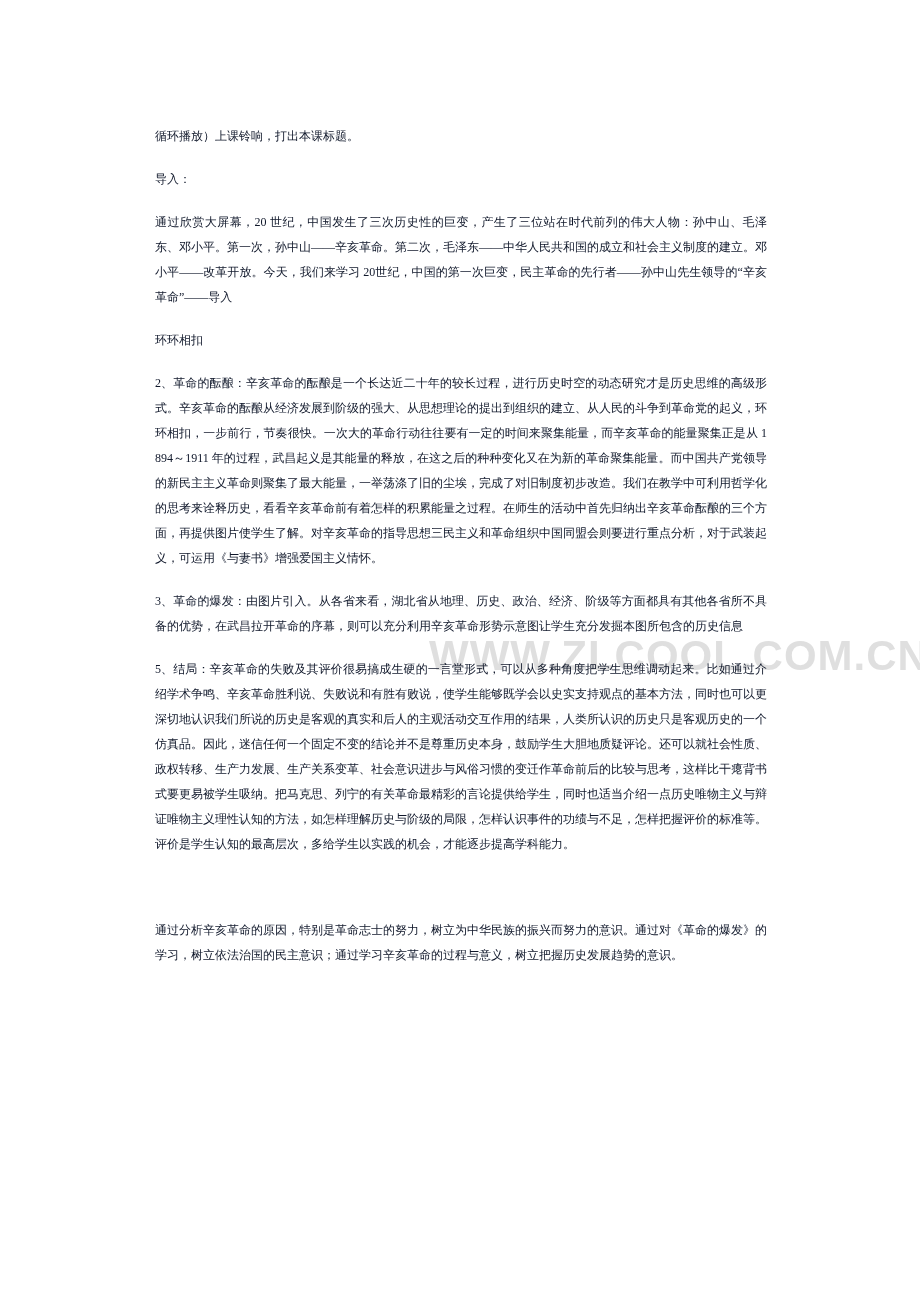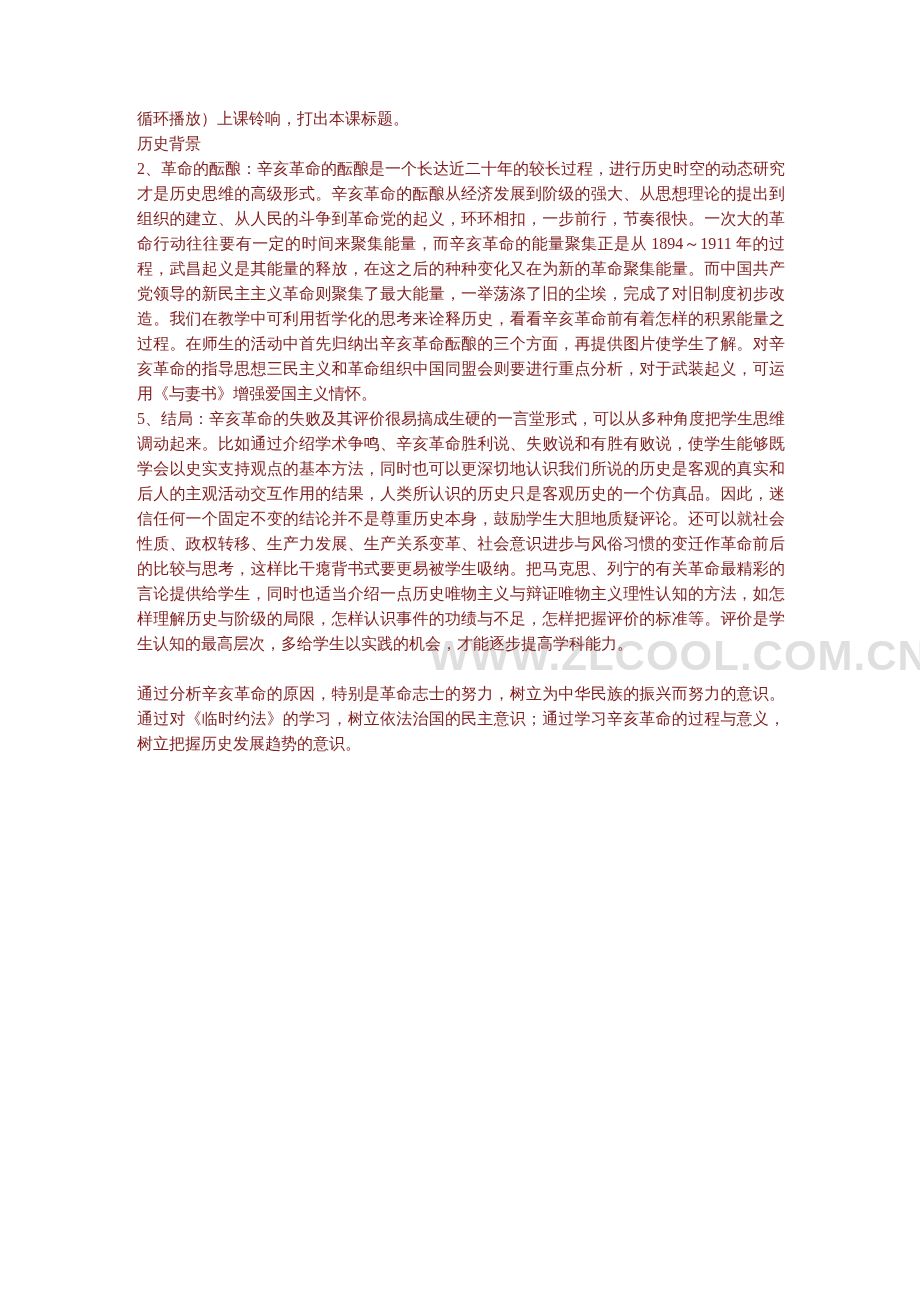--- a/index.html
+++ b/index.html
@@ -16,28 +16,28 @@
     font-family: "Liberation Serif", "DejaVu Serif", serif;
     color: #000000;
   }
   .doc-body {
     position: absolute;
     top: 106px;
     left: 137px;
     width: 648px;
   }
   .para {
-    margin: 0;
+    margin: 18px;
     padding: 0;
-    font-size: 16px;
+    font-size: 12px;
     line-height: 25px;
     text-align: justify;
     text-justify: inter-ideograph;
     word-break: break-all;
-    color: #7f1d1d;
+    color: #0f172a;
   }
   .para.blank {
     min-height: 25px;
   }
   .watermark {
     position: absolute;
     top: 632px;
     left: 388px;
     font-family: "Liberation Sans", sans-serif;
     font-size: 42px;
@@ -50,19 +50,22 @@
     margin-left: 41px;
   }
 </style>
 </head>
 <body>
 
 <div class="page">
   <div class="watermark">WWW.ZLCOOL.COM.CN</div>
   <div class="doc-body">
       <p class="para">循环播放）上课铃响，打出本课标题。</p>
-      <p class="para">历史背景</p>
+      <p class="para">导入：</p>
+      <p class="para">通过欣赏大屏幕，20 世纪，中国发生了三次历史性的巨变，产生了三位站在时代前列的伟大人物：孙中山、毛泽东、邓小平。第一次，孙中山——辛亥革命。第二次，毛泽东——中华人民共和国的成立和社会主义制度的建立。邓小平——改革开放。今天，我们来学习 20世纪，中国的第一次巨变，民主革命的先行者——孙中山先生领导的“辛亥革命”——导入</p>
+      <p class="para">环环相扣</p>
       <p class="para">2、革命的酝酿：辛亥革命的酝酿是一个长达近二十年的较长过程，进行历史时空的动态研究才是历史思维的高级形式。辛亥革命的酝酿从经济发展到阶级的强大、从思想理论的提出到组织的建立、从人民的斗争到革命党的起义，环环相扣，一步前行，节奏很快。一次大的革命行动往往要有一定的时间来聚集能量，而辛亥革命的能量聚集正是从 1894～1911 年的过程，武昌起义是其能量的释放，在这之后的种种变化又在为新的革命聚集能量。而中国共产党领导的新民主主义革命则聚集了最大能量，一举荡涤了旧的尘埃，完成了对旧制度初步改造。我们在教学中可利用哲学化的思考来诠释历史，看看辛亥革命前有着怎样的积累能量之过程。在师生的活动中首先归纳出辛亥革命酝酿的三个方面，再提供图片使学生了解。对辛亥革命的指导思想三民主义和革命组织中国同盟会则要进行重点分析，对于武装起义，可运用《与妻书》增强爱国主义情怀。</p>
+      <p class="para">3、革命的爆发：由图片引入。从各省来看，湖北省从地理、历史、政治、经济、阶级等方面都具有其他各省所不具备的优势，在武昌拉开革命的序幕，则可以充分利用辛亥革命形势示意图让学生充分发掘本图所包含的历史信息</p>
       <p class="para">5、结局：辛亥革命的失败及其评价很易搞成生硬的一言堂形式，可以从多种角度把学生思维调动起来。比如通过介绍学术争鸣、辛亥革命胜利说、失败说和有胜有败说，使学生能够既学会以史实支持观点的基本方法，同时也可以更深切地认识我们所说的历史是客观的真实和后人的主观活动交互作用的结果，人类所认识的历史只是客观历史的一个仿真品。因此，迷信任何一个固定不变的结论并不是尊重历史本身，鼓励学生大胆地质疑评论。还可以就社会性质、政权转移、生产力发展、生产关系变革、社会意识进步与风俗习惯的变迁作革命前后的比较与思考，这样比干瘪背书式要更易被学生吸纳。把马克思、列宁的有关革命最精彩的言论提供给学生，同时也适当介绍一点历史唯物主义与辩证唯物主义理性认知的方法，如怎样理解历史与阶级的局限，怎样认识事件的功绩与不足，怎样把握评价的标准等。评价是学生认知的最高层次，多给学生以实践的机会，才能逐步提高学科能力。</p>
       <p class="para blank"></p>
-      <p class="para">通过分析辛亥革命的原因，特别是革命志士的努力，树立为中华民族的振兴而努力的意识。通过对《临时约法》的学习，树立依法治国的民主意识；通过学习辛亥革命的过程与意义，树立把握历史发展趋势的意识。</p>
+      <p class="para">通过分析辛亥革命的原因，特别是革命志士的努力，树立为中华民族的振兴而努力的意识。通过对《革命的爆发》的学习，树立依法治国的民主意识；通过学习辛亥革命的过程与意义，树立把握历史发展趋势的意识。</p>
     </div>
 </div>
 
 </body></html>

